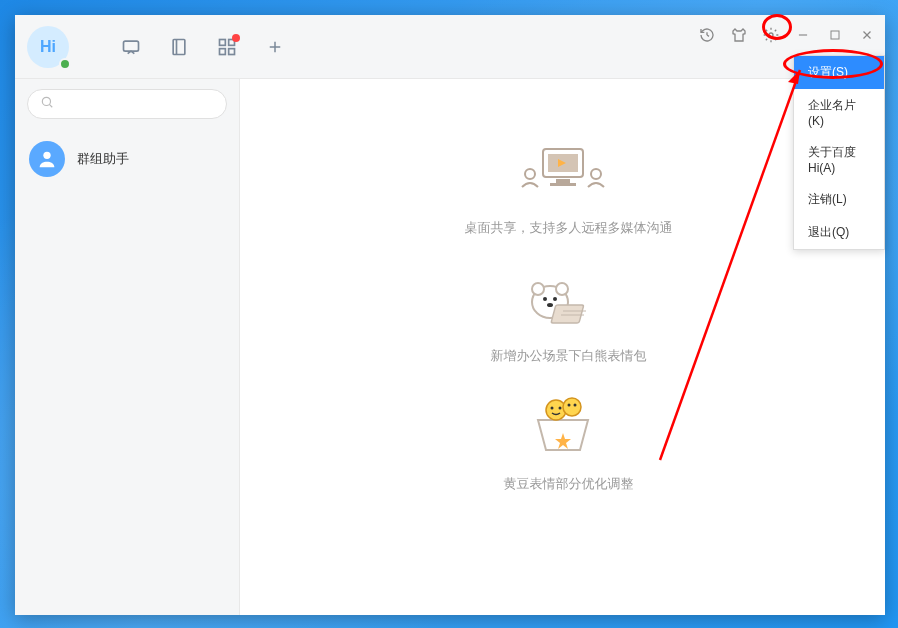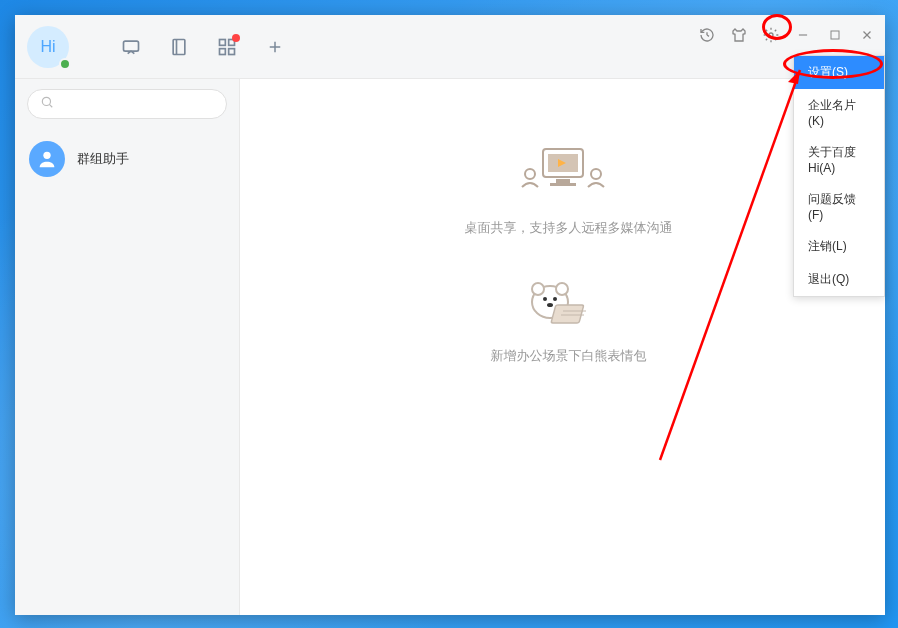--- a/index.html
+++ b/index.html
@@ -43,21 +43,21 @@
       height: 42px;
       border-radius: 50%;
       background: #d4ecff;
       display: flex;
       align-items: center;
       justify-content: center;
       position: relative;
     }
     .logo-text {
       color: #4da6ff;
-      font-weight: normal;
+      font-weight: bold;
       font-size: 16px;
     }
     .logo-badge {
       position: absolute;
       bottom: -2px;
       right: -2px;
       width: 12px;
       height: 12px;
       background: #4caf50;
       border-radius: 50%;
@@ -349,29 +349,44 @@
             <ellipse cx="42" cy="38" rx="3" ry="2" fill="#333"></ellipse>
             <rect x="58" y="38" width="28" height="18" rx="2" fill="#e8dccf" stroke="#c4b8ac" stroke-width="1.5" transform="skewX(-15)"></rect>
             <line x1="55" y1="44" x2="78" y2="44" stroke="#c4b8ac"></line>
             <line x1="53" y1="48" x2="76" y2="48" stroke="#c4b8ac"></line>
           </svg>
         </div>
         <div class="feature-text">新增办公场景下白熊表情包</div>
       </div>
 
 
+      <div class="feature">
+        <div class="feature-illus">
+          <svg width="110" height="70" viewBox="0 0 110 70">
+            <path d="M30 25 L80 25 L72 55 L38 55 Z" fill="#fff" stroke="#c4b8ac" stroke-width="2"></path>
+            <polygon points="55,38 57,44 63,44 58,48 60,54 55,50 50,54 52,48 47,44 53,44" fill="#ffb347"></polygon>
+            <circle cx="48" cy="15" r="10" fill="#ffd54f" stroke="#d4941e" stroke-width="1.5"></circle>
+            <circle cx="44" cy="13" r="1.5" fill="#333"></circle>
+            <circle cx="52" cy="13" r="1.5" fill="#333"></circle>
+            <path d="M44 18 Q48 21 52 18" fill="none" stroke="#333" stroke-width="1.5"></path>
+            <circle cx="64" cy="12" r="9" fill="#ffd54f" stroke="#d4941e" stroke-width="1.5"></circle>
+            <circle cx="61" cy="10" r="1.5" fill="#333"></circle>
+            <circle cx="67" cy="10" r="1.5" fill="#333"></circle>
+          </svg>
+        </div>
+        <div class="feature-text">黄豆表情部分优化调整</div>
+      </div>
     </div>
   </div>
 </div>
 
 <div class="dropdown-menu">
   <div class="menu-item selected">设置(S)</div>
   <div class="menu-item">企业名片(K)</div>
   <div class="menu-item">关于百度Hi(A)</div>
-  <div class="menu-item">问题反馈(F)</div>
   <div class="menu-item">注销(L)</div>
   <div class="menu-item">退出(Q)</div>
 </div>
 
 <div class="annotation-circle" style="left:762px; top:14px; width:30px; height:26px;"></div>
 <div class="annotation-circle" style="left:783px; top:49px; width:100px; height:30px;"></div>
 
 <svg class="annotation-arrow" style="left:640px; top:60px;" width="180" height="420">
   <line x1="160" y1="10" x2="20" y2="400" stroke="#ff0000" stroke-width="2.5"></line>
   <polygon points="160,10 148,22 158,24" fill="#ff0000"></polygon>

